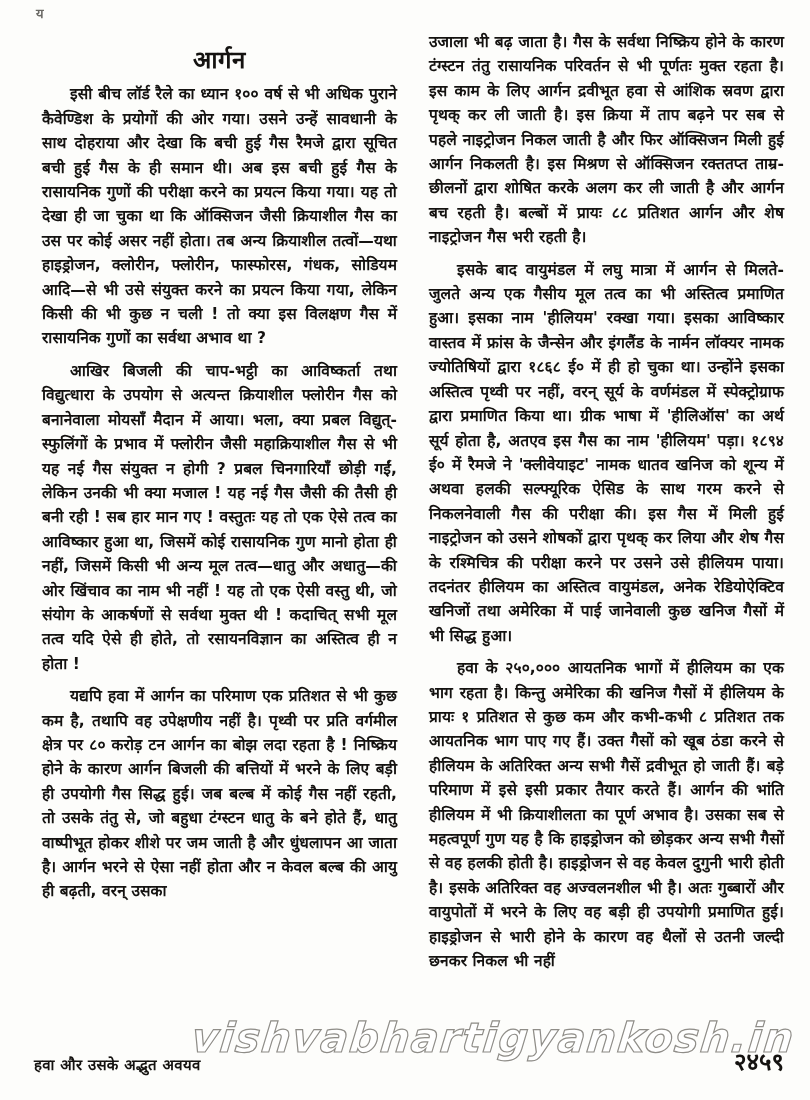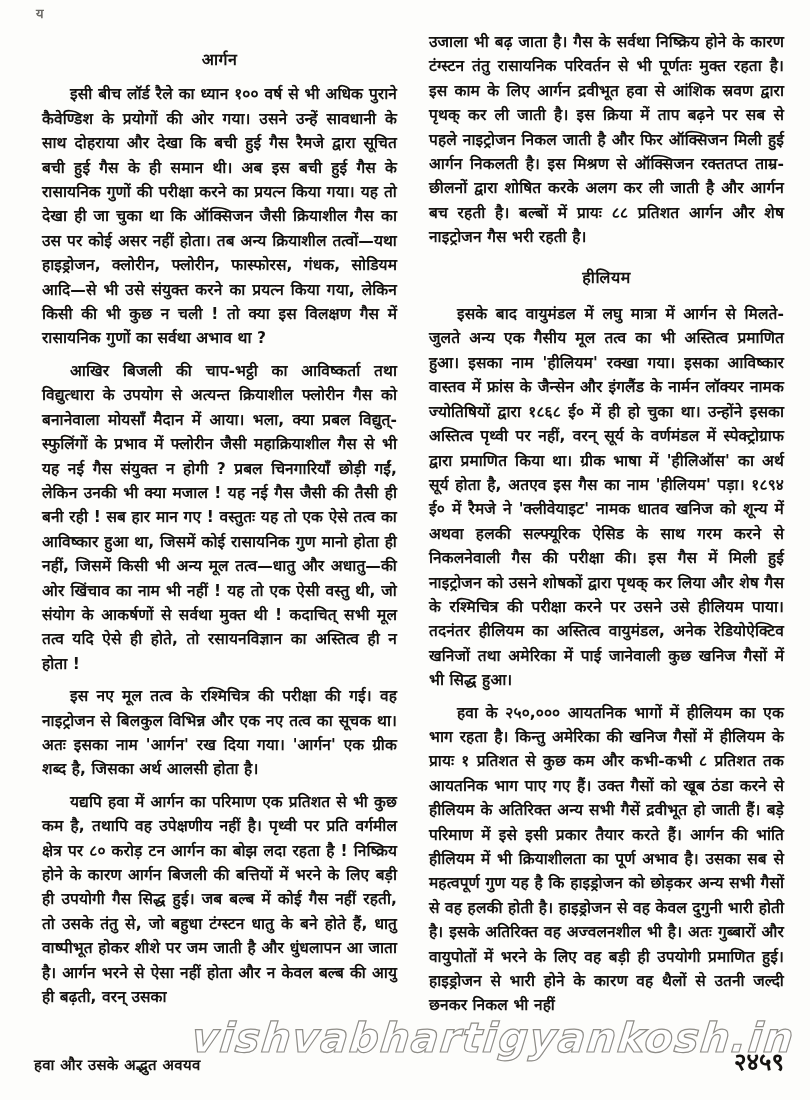--- a/index.html
+++ b/index.html
@@ -28,21 +28,21 @@
   .column {
     flex: 1 1 0;
     text-align: justify;
     font-size: 15.5px;
     line-height: 24.4px;
     font-weight: 600;
     letter-spacing: 0.1px;
     overflow: hidden;
   }
   .col-heading {
-    font-size: 16px;
+    font-size: 24px;
     font-weight: bold;
     text-align: center;
     margin: 0 0 10px 0;
     letter-spacing: 0.5px;
   }
   .left-heading { margin-top: 26px; }
   .right-heading { margin-top: 16px; margin-bottom: 12px; }
   .column p {
     margin: 8px;
     text-indent: 28px;
@@ -91,27 +91,25 @@
 <div class="sheet">
 
   <div class="scan-mark">य</div>
 
   <div class="columns">
 
     <div class="column">
       <h2 class="col-heading left-heading">आर्गन</h2>
       <p>इसी बीच लॉर्ड रैले का ध्यान १०० वर्ष से भी अधिक पुराने कैवेण्डिश के प्रयोगों की ओर गया। उसने उन्हें सावधानी के साथ दोहराया और देखा कि बची हुई गैस रैमजे द्वारा सूचित बची हुई गैस के ही समान थी। अब इस बची हुई गैस के रासायनिक गुणों की परीक्षा करने का प्रयत्न किया गया। यह तो देखा ही जा चुका था कि ऑक्सिजन जैसी क्रियाशील गैस का उस पर कोई असर नहीं होता। तब अन्य क्रियाशील तत्वों—यथा हाइड्रोजन, क्लोरीन, फ्लोरीन, फास्फोरस, गंधक, सोडियम आदि—से भी उसे संयुक्त करने का प्रयत्न किया गया, लेकिन किसी की भी कुछ न चली ! तो क्या इस विलक्षण गैस में रासायनिक गुणों का सर्वथा अभाव था ?</p>
       <p>आखिर बिजली की चाप-भट्ठी का आविष्कर्ता तथा विद्युत्धारा के उपयोग से अत्यन्त क्रियाशील फ्लोरीन गैस को बनानेवाला मोयसाँ मैदान में आया। भला, क्या प्रबल विद्युत्-स्फुलिंगों के प्रभाव में फ्लोरीन जैसी महाक्रियाशील गैस से भी यह नई गैस संयुक्त न होगी ? प्रबल चिनगारियाँ छोड़ी गईं, लेकिन उनकी भी क्या मजाल ! यह नई गैस जैसी की तैसी ही बनी रही ! सब हार मान गए ! वस्तुतः यह तो एक ऐसे तत्व का आविष्कार हुआ था, जिसमें कोई रासायनिक गुण मानो होता ही नहीं, जिसमें किसी भी अन्य मूल तत्व—धातु और अधातु—की ओर खिंचाव का नाम भी नहीं ! यह तो एक ऐसी वस्तु थी, जो संयोग के आकर्षणों से सर्वथा मुक्त थी ! कदाचित् सभी मूल तत्व यदि ऐसे ही होते, तो रसायनविज्ञान का अस्तित्व ही न होता !</p>
-      <p>इस नए मूल तत्व के रश्मिचित्र की परीक्षा की गई। वह नाइट्रोजन से बिलकुल विभिन्न और एक नए तत्व का सूचक था। अतः इसका नाम 'आर्गन' रख दिया गया। 'आर्गन' एक ग्रीक शब्द है, जिसका अर्थ आलसी होता है।</p>
       <p>यद्यपि हवा में आर्गन का परिमाण एक प्रतिशत से भी कुछ कम है, तथापि वह उपेक्षणीय नहीं है। पृथ्वी पर प्रति वर्गमील क्षेत्र पर ८० करोड़ टन आर्गन का बोझ लदा रहता है ! निष्क्रिय होने के कारण आर्गन बिजली की बत्तियों में भरने के लिए बड़ी ही उपयोगी गैस सिद्ध हुई। जब बल्ब में कोई गैस नहीं रहती, तो उसके तंतु से, जो बहुधा टंग्स्टन धातु के बने होते हैं, धातु वाष्पीभूत होकर शीशे पर जम जाती है और धुंधलापन आ जाता है। आर्गन भरने से ऐसा नहीं होता और न केवल बल्ब की आयु ही बढ़ती, वरन् उसका</p>
     </div>
 
     <div class="column">
       <p class="noindent">उजाला भी बढ़ जाता है। गैस के सर्वथा निष्क्रिय होने के कारण टंग्स्टन तंतु रासायनिक परिवर्तन से भी पूर्णतः मुक्त रहता है। इस काम के लिए आर्गन द्रवीभूत हवा से आंशिक स्रवण द्वारा पृथक् कर ली जाती है। इस क्रिया में ताप बढ़ने पर सब से पहले नाइट्रोजन निकल जाती है और फिर ऑक्सिजन मिली हुई आर्गन निकलती है। इस मिश्रण से ऑक्सिजन रक्ततप्त ताम्र-छीलनों द्वारा शोषित करके अलग कर ली जाती है और आर्गन बच रहती है। बल्बों में प्रायः ८८ प्रतिशत आर्गन और शेष नाइट्रोजन गैस भरी रहती है।</p>
-      <h2 class="col-heading right-heading">हीलियम</h2>
       <p>इसके बाद वायुमंडल में लघु मात्रा में आर्गन से मिलते-जुलते अन्य एक गैसीय मूल तत्व का भी अस्तित्व प्रमाणित हुआ। इसका नाम 'हीलियम' रक्खा गया। इसका आविष्कार वास्तव में फ्रांस के जैन्सेन और इंगलैंड के नार्मन लॉक्यर नामक ज्योतिषियों द्वारा १८६८ ई० में ही हो चुका था। उन्होंने इसका अस्तित्व पृथ्वी पर नहीं, वरन् सूर्य के वर्णमंडल में स्पेक्ट्रोग्राफ द्वारा प्रमाणित किया था। ग्रीक भाषा में 'हीलिऑस' का अर्थ सूर्य होता है, अतएव इस गैस का नाम 'हीलियम' पड़ा। १८९४ ई० में रैमजे ने 'क्लीवेयाइट' नामक धातव खनिज को शून्य में अथवा हलकी सल्फ्यूरिक ऐसिड के साथ गरम करने से निकलनेवाली गैस की परीक्षा की। इस गैस में मिली हुई नाइट्रोजन को उसने शोषकों द्वारा पृथक् कर लिया और शेष गैस के रश्मिचित्र की परीक्षा करने पर उसने उसे हीलियम पाया। तदनंतर हीलियम का अस्तित्व वायुमंडल, अनेक रेडियोऐक्टिव खनिजों तथा अमेरिका में पाई जानेवाली कुछ खनिज गैसों में भी सिद्ध हुआ।</p>
       <p>हवा के २५०,००० आयतनिक भागों में हीलियम का एक भाग रहता है। किन्तु अमेरिका की खनिज गैसों में हीलियम के प्रायः १ प्रतिशत से कुछ कम और कभी-कभी ८ प्रतिशत तक आयतनिक भाग पाए गए हैं। उक्त गैसों को खूब ठंडा करने से हीलियम के अतिरिक्त अन्य सभी गैसें द्रवीभूत हो जाती हैं। बड़े परिमाण में इसे इसी प्रकार तैयार करते हैं। आर्गन की भांति हीलियम में भी क्रियाशीलता का पूर्ण अभाव है। उसका सब से महत्वपूर्ण गुण यह है कि हाइड्रोजन को छोड़कर अन्य सभी गैसों से वह हलकी होती है। हाइड्रोजन से वह केवल दुगुनी भारी होती है। इसके अतिरिक्त वह अज्वलनशील भी है। अतः गुब्बारों और वायुपोतों में भरने के लिए वह बड़ी ही उपयोगी प्रमाणित हुई। हाइड्रोजन से भारी होने के कारण वह थैलों से उतनी जल्दी छनकर निकल भी नहीं</p>
     </div>
 
   </div>
 
   <div class="watermark">vishvabhartigyankosh.in</div>
 
   <div class="footer">
     <span class="footer-title">हवा और उसके अद्भुत अवयव</span>

